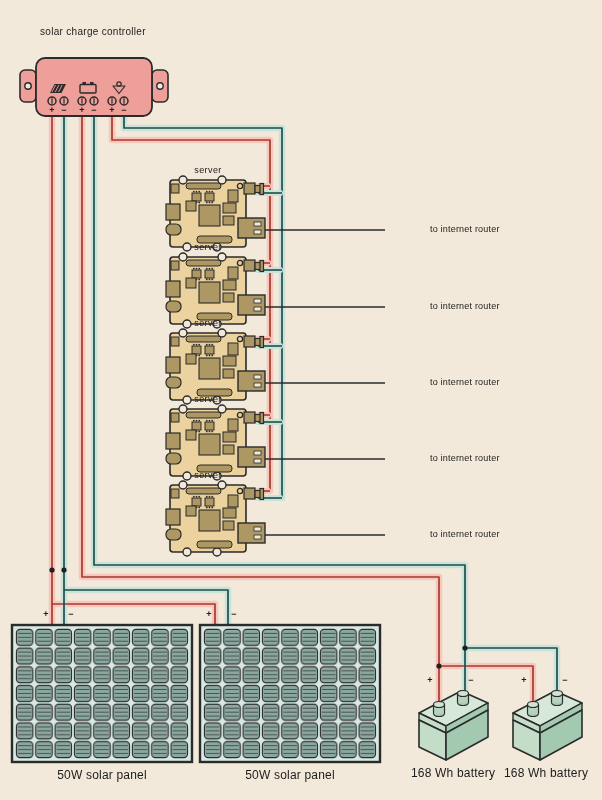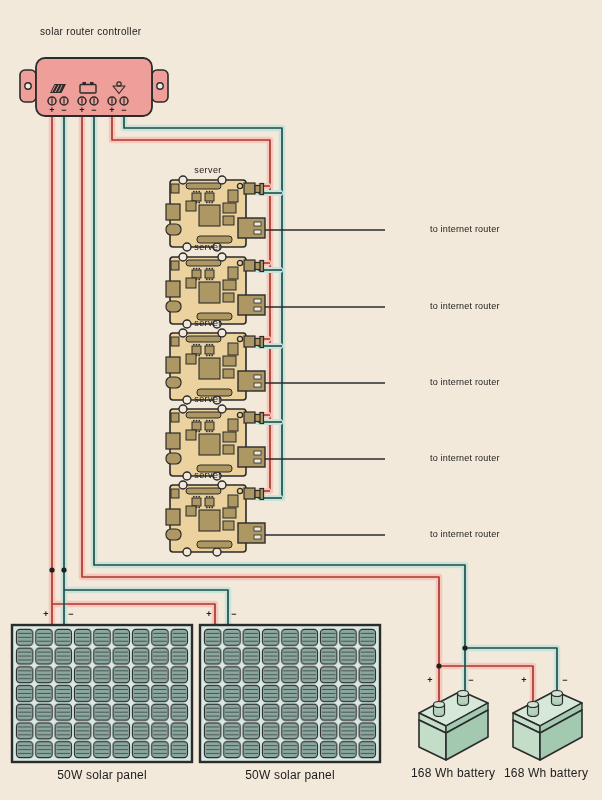--- a/index.html
+++ b/index.html
@@ -197,21 +197,21 @@
   <use href="#server-board" x="170" y="409"></use>
   <use href="#server-board" x="170" y="485"></use>
 
   <use href="#solar-panel" x="12" y="625"></use>
   <use href="#solar-panel" x="200" y="625"></use>
 
   <use href="#battery" x="418" y="691"></use>
   <use href="#battery" x="512" y="691"></use>
 </svg>
 
-<div class="lbl title" style="left:40px;top:27px;">solar router controller</div>
+<div class="lbl title" style="left:40px;top:27px;">solar charge controller</div>
 
 <div class="lbl center server-label" style="left:208px;top:166px;">server</div>
 <div class="lbl center server-label" style="left:208px;top:243px;">server</div>
 <div class="lbl center server-label" style="left:208px;top:319px;">server</div>
 <div class="lbl center server-label" style="left:208px;top:395px;">server</div>
 <div class="lbl center server-label" style="left:208px;top:471px;">server</div>
 
 <div class="lbl router-label" style="left:390px;top:225px;">to internet router</div>
 <div class="lbl router-label" style="left:390px;top:302px;">to internet router</div>
 <div class="lbl router-label" style="left:390px;top:378px;">to internet router</div>

